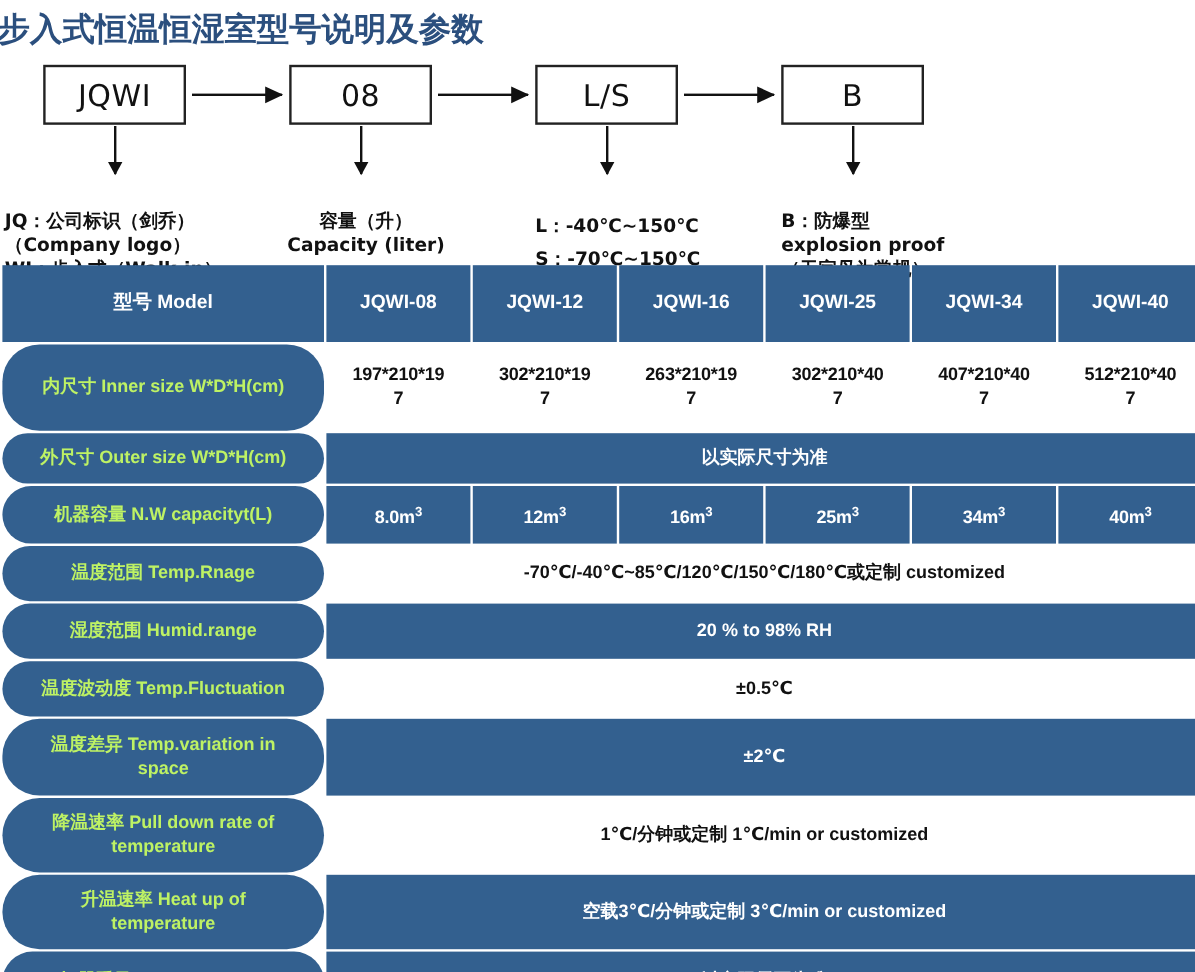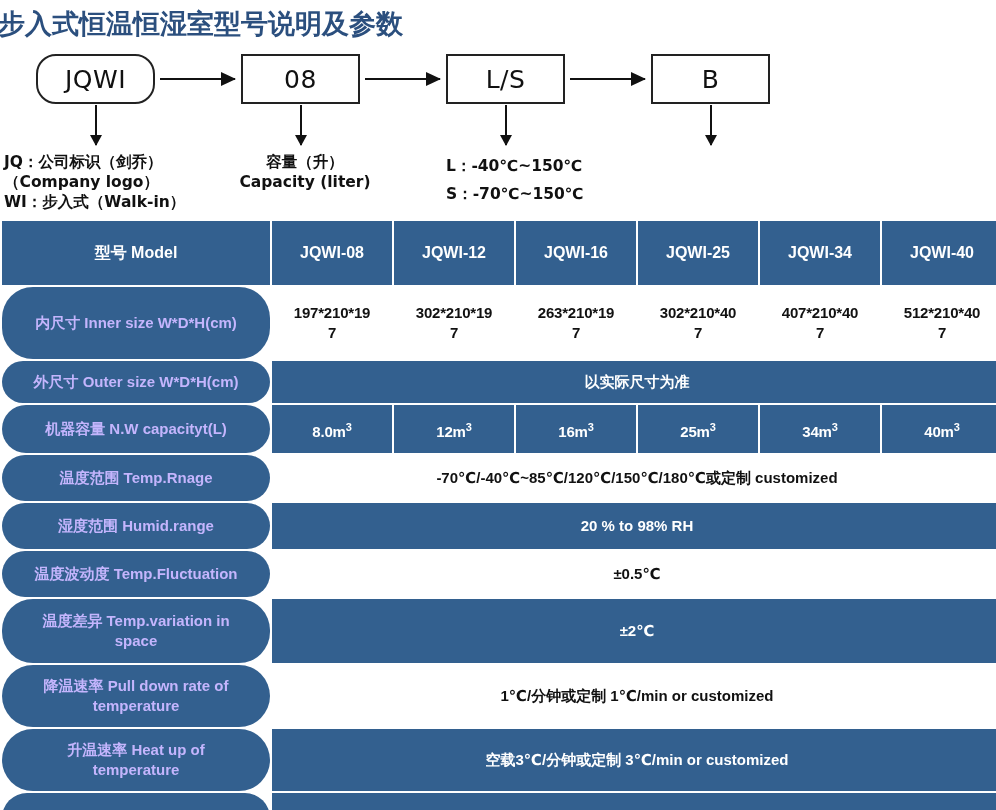--- a/index.html
+++ b/index.html
@@ -76,20 +76,21 @@
     border-right: 6px solid transparent;
   }
   .legend {
     position: absolute;
     font-size: 15.5px;
     color: #111;
     font-weight: bold;
     line-height: 20px;
     font-family: "DejaVu Sans", sans-serif;
     white-space: nowrap;
+    margin-top: 22px;
   }
   .legend .ln { display: block; }
   .legend.ctr .ln { text-align: center; }
 
   
   .spec-table {
     position: absolute;
     left: 0; top: 219px;
     width: 996px;
     border-collapse: separate;
@@ -101,41 +102,41 @@
     text-align: center;
     vertical-align: middle;
     font-size: 15px;
     font-weight: bold;
     line-height: 20px;
     word-break: break-word;
   }
   td.blue  { background: #33608f; color: #ffffff; }
   td.white { background: #ffffff; color: #111111; }
   td.rowhdr {
-    background: #33608f; color: #c4b5fd;
+    background: #33608f; color: #bef264;
     font-size: 15px;
     border-radius: 31px;
   }
   td.hdr {
     background: #33608f; color: #ffffff;
     font-size: 16px;
   }
   td.num { font-size: 15px; letter-spacing: -0.2px; }
   .sup { font-size: 11px; vertical-align: super; }
 </style>
 </head>
 <body>
 
 <div id="page">
 
   <div class="page-title">步入式恒温恒湿室型号说明及参数</div>
 
   <div class="diagram">
 
-    <div class="flow-box" style="left:36px; top:6px; width:119px; height:50px;border-radius:20px;">
+    <div class="flow-box" style="left:36px; top:6px; width:119px; height:50px;">
       <span>JQWI</span>
     </div>
     <div class="arrow-h" style="left:160px; top:30px; width:75px;"></div>
 
     <div class="flow-box" style="left:241px; top:6px; width:119px; height:50px;">
       <span>08</span>
     </div>
     <div class="arrow-h" style="left:365px; top:30px; width:75px;"></div>
 
     <div class="flow-box" style="left:446px; top:6px; width:119px; height:50px;">
@@ -161,20 +162,25 @@
     <div class="legend ctr" style="left:230px; top:104px; width:150px;">
       <span class="ln">容量（升）</span>
       <span class="ln">Capacity (liter)</span>
     </div>
 
     <div class="legend" style="left:446px; top:104px; line-height:28px;">
       <span class="ln">L：-40℃~150℃</span>
       <span class="ln">S：-70℃~150℃</span>
     </div>
 
+    <div class="legend" style="left:651px; top:104px;">
+      <span class="ln">B：防爆型</span>
+      <span class="ln">explosion proof</span>
+      <span class="ln">（无字母为常规）</span>
+    </div>
   </div>
 
   <table class="spec-table">
     <colgroup>
       <col style="width:268px">
       <col style="width:120px">
         <col style="width:120px">
         <col style="width:120px">
       <col style="width:120px">
         <col style="width:120px">

